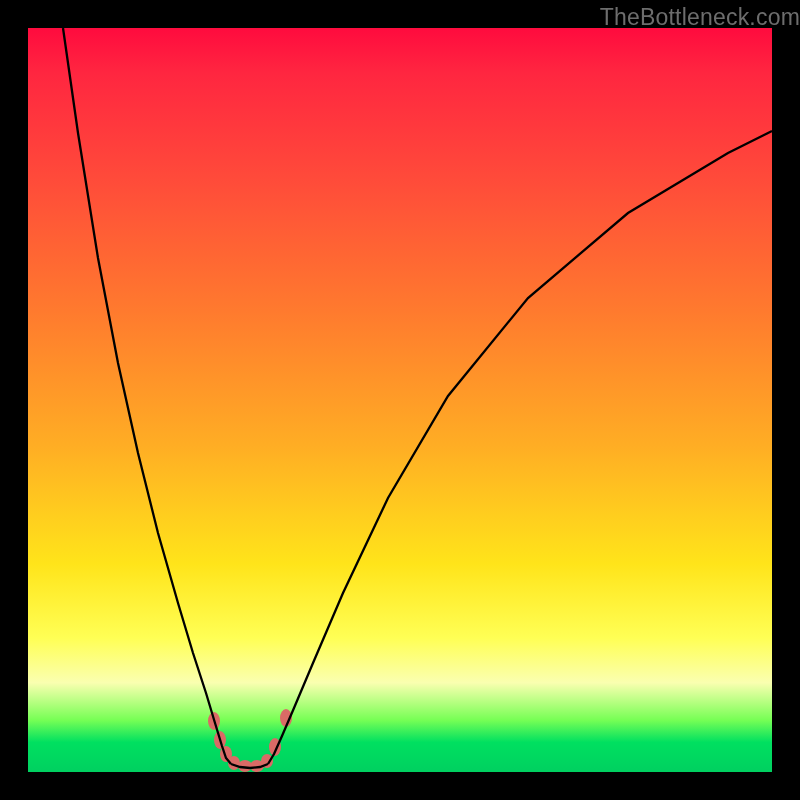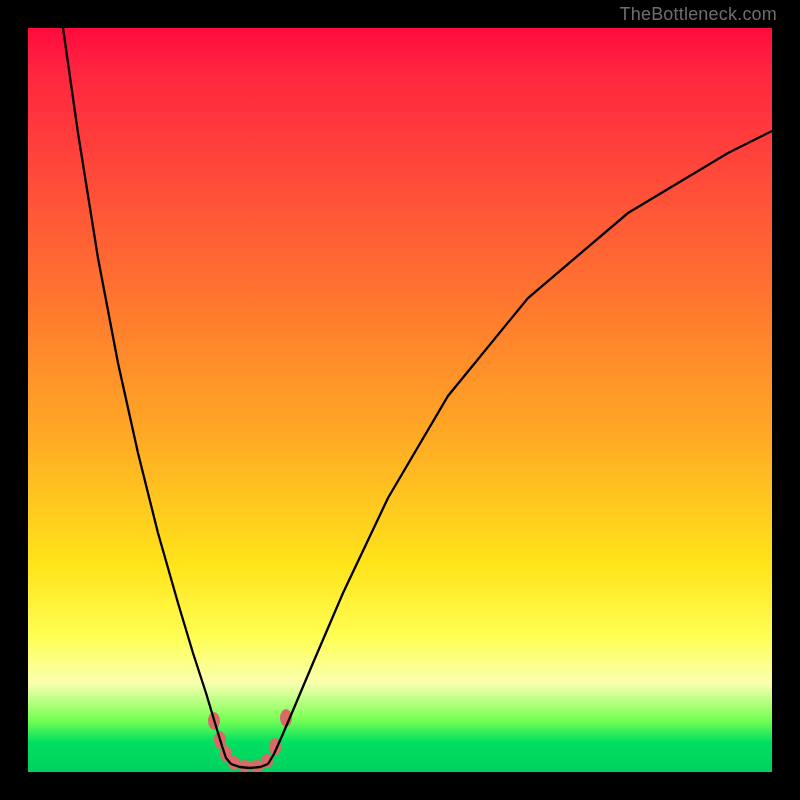--- a/index.html
+++ b/index.html
@@ -29,23 +29,23 @@
       #ffff55 82%,
       #faffb0 88%,
       #77ff55 93%,
       #00e060 96%,
       #00d060 100%
     );
   }
   .watermark {
     position: absolute;
     top: 4px;
-    right: 23px;
+    right: 0;
     color: #6d6d6d;
-    font-size: 18px;
+    font-size: 23px;
     letter-spacing: 0.2px;
     font-weight: 400;
   }
   svg.curve {
     position: absolute;
     left: 0;
     top: 0;
     width: 744px;
     height: 744px;
     overflow: visible;

